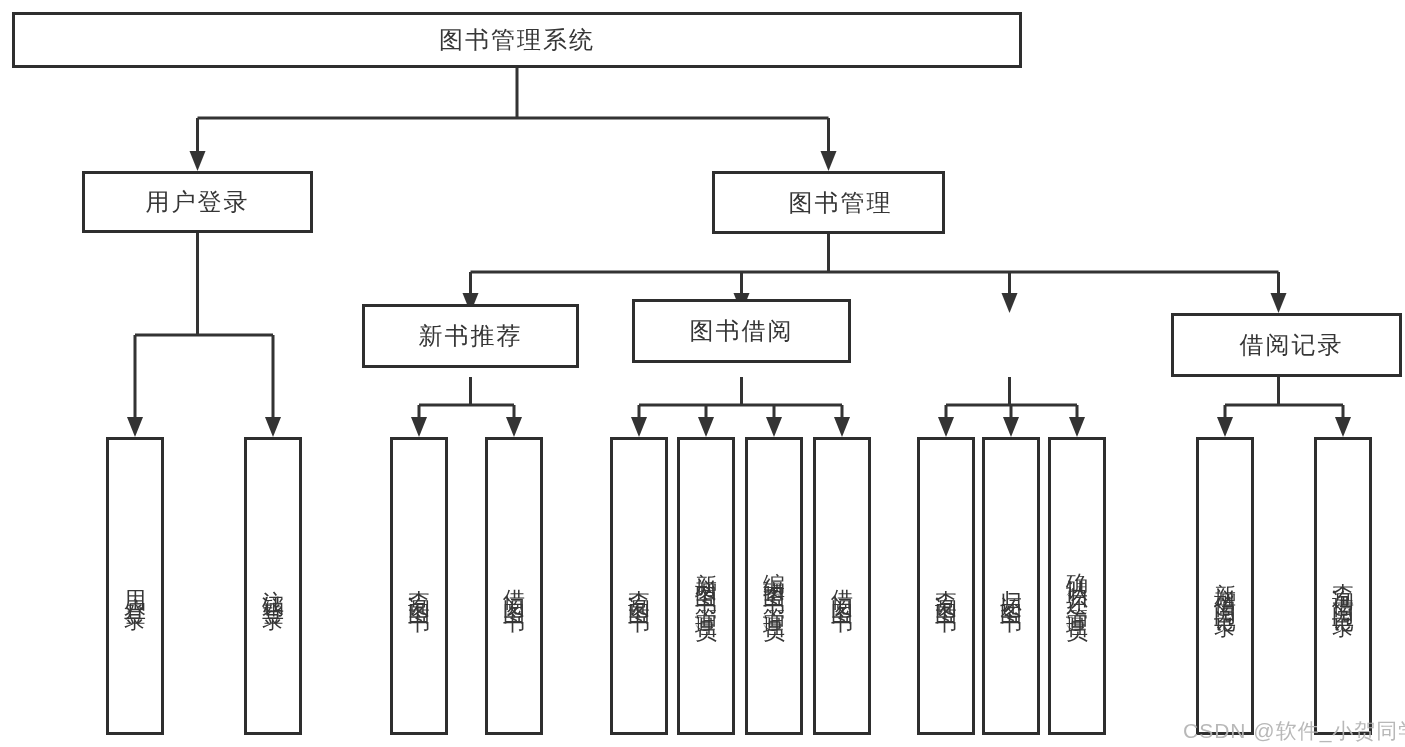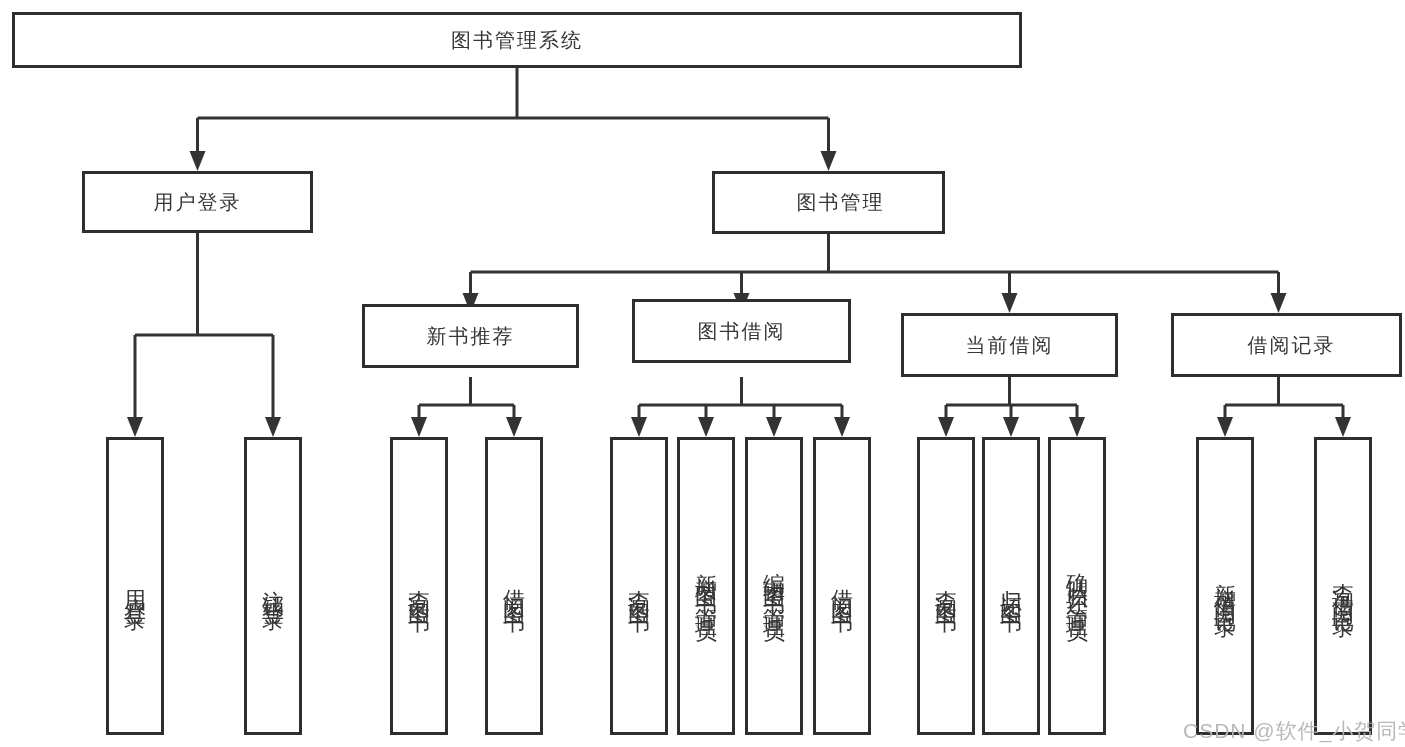--- a/index.html
+++ b/index.html
@@ -20,21 +20,21 @@
   .node {
     position: absolute;
     box-sizing: border-box;
     border: 3px solid #2e2e2e;
     background: #ffffff;
     display: flex;
     align-items: center;
     justify-content: center;
   }
   .hlabel {
-    font-size: 20px;
+    font-size: 24px;
     letter-spacing: 2px;
     color: #363636;
     white-space: nowrap;
   }
   .leaf { width: 58px; top: 437px; height: 298px; }
   .vlabel {
     writing-mode: vertical-rl;
     text-orientation: mixed;
     font-size: 22px;
     letter-spacing: 7px;
@@ -134,23 +134,20 @@
   <div class="node lvl2-b">
     <span class="hlabel">图书管理</span>
   </div>
 
   <div class="node lvl3-a">
     <span class="hlabel">新书推荐</span>
   </div>
   <div class="node lvl3-b">
     <span class="hlabel">图书借阅</span>
   </div>
-  <div class="node lvl3-c">
-    <span class="hlabel">当前借阅</span>
-  </div>
   <div class="node lvl3-d">
     <span class="hlabel">借阅记录</span>
   </div>
 
   <div class="node leaf lf1">
     <span class="vlabel">用户登录</span>
   </div>
   <div class="node leaf lf2">
     <span class="vlabel">注销登录</span>
   </div>

